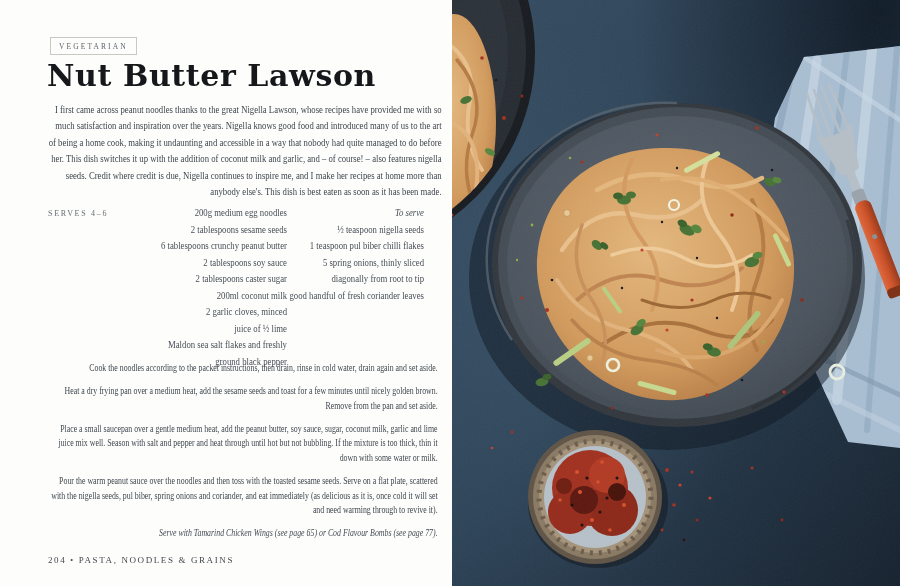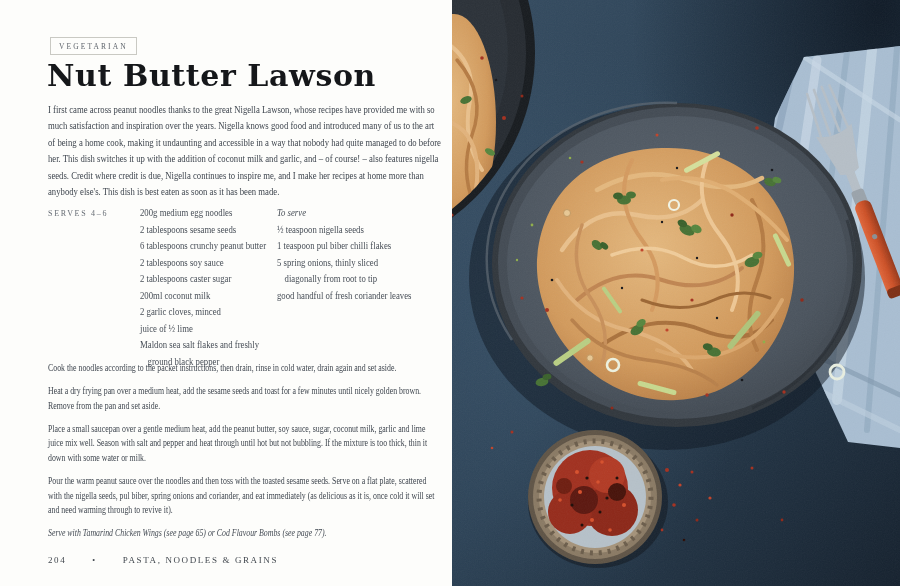--- a/index.html
+++ b/index.html
@@ -1,18 +1,18 @@
 <!DOCTYPE html>
 <html><head>
 <meta charset="utf-8">
 <style>
   html,body{margin:0;padding:0;}
   body{width:900px;height:586px;overflow:hidden;background:#ffffff;
        font-family:"Liberation Serif", serif;}
-  .spread{position:relative;width:900px;height:586px;display:flex;}
+  .spread{position:relative;width:900px;height:586px;display:flex;text-align:right;}
   .page-left{position:relative;width:452px;height:586px;background:#fdfdfb;}
   .page-right{position:relative;width:448px;height:586px;background:#22364a;}
 
   .badge{position:absolute;left:50px;top:37px;border:1px solid #c9c9c3;
          padding:4px 8px 3px 8px;font-size:7.5px;letter-spacing:2.1px;
          color:#5f656d;background:#fdfdfb;}
   .title{position:absolute;left:47px;top:58px;font-family:"DejaVu Serif",serif;
          font-weight:700;font-size:30px;letter-spacing:0.6px;color:#15171a;}
   .intro{position:absolute;left:48px;top:102px;width:480px;
          transform:scaleX(0.82);transform-origin:0 0;
@@ -26,21 +26,21 @@
   .ingcol.c2{left:277px;}
   .ingcol div{white-space:nowrap;}
   .ingcol .wrap{padding-left:9px;}
   .toserve-label{font-style:italic;color:#474e57;}
   .steps{position:absolute;left:48px;top:361px;width:487px;
          transform:scaleX(0.80);transform-origin:0 0;
          font-size:9.8px;line-height:14.6px;color:#3e454e;}
   .steps p{margin:0 0 8.5px 0;}
   .steps p.note{font-style:italic;margin-top:4px;color:#444b54;}
   .footer{position:absolute;left:48px;top:555px;font-size:9px;
-          letter-spacing:1.6px;color:#42484f;display:flex;align-items:center;gap:26px;}
+          letter-spacing:1.6px;color:#42484f;display:flex;align-items:center;gap:4px;}
   .footer .dot{font-size:8px;color:#42484f;}
 </style>
 </head>
 <body>
 
 <div class="spread">
 
   <div class="page-left">
 
     <div class="badge">VEGETARIAN</div>

